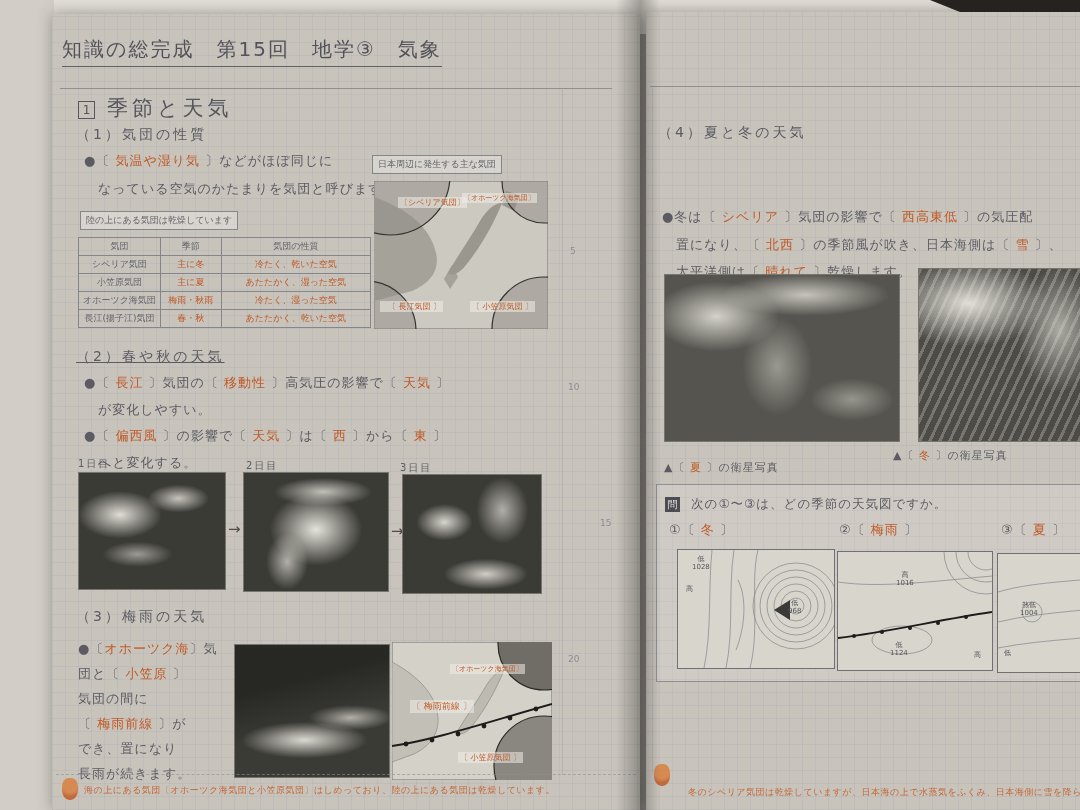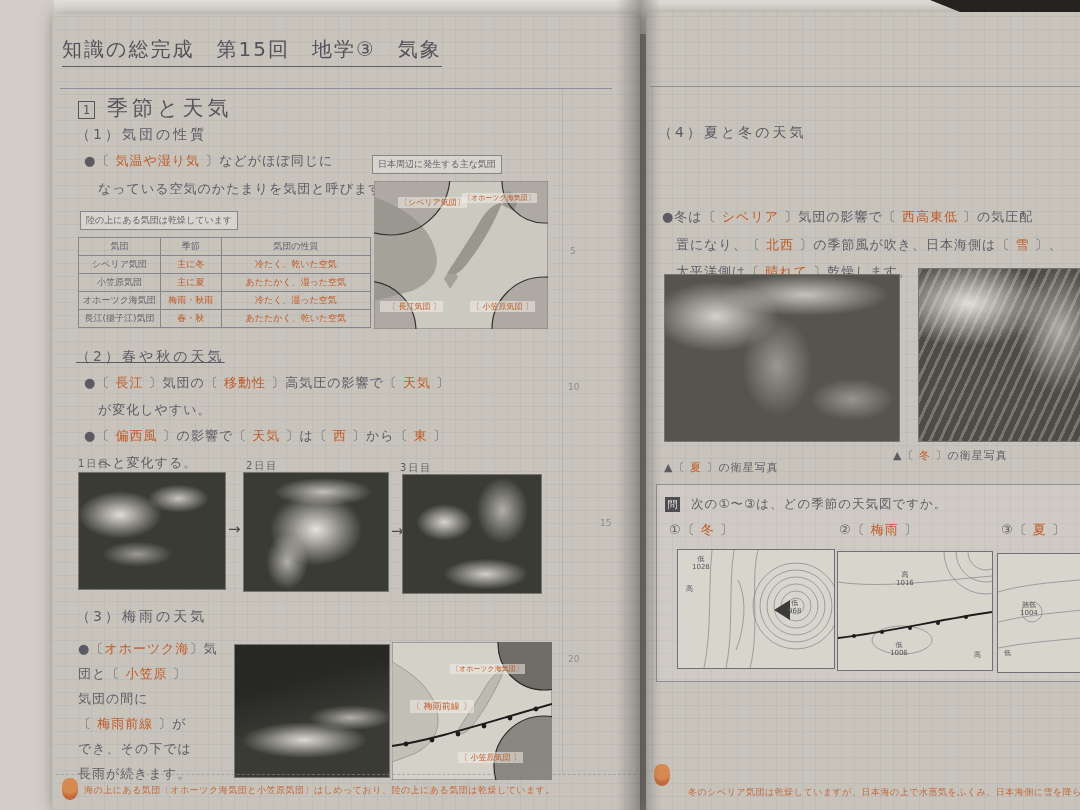--- a/index.html
+++ b/index.html
@@ -145,21 +145,21 @@
       background-image:radial-gradient(ellipse 40px 26px at 30% 40%,rgba(232,230,222,.9) 0,rgba(232,230,222,0) 70%),
       radial-gradient(ellipse 36px 46px at 72% 30%,rgba(226,224,216,.7) 0,rgba(226,224,216,0) 72%),
       radial-gradient(ellipse 60px 22px at 60% 84%,rgba(235,233,225,.85) 0,rgba(235,233,225,0) 70%);"></div>
 
     <div class="abs h2" style="left:24px;top:594px;">（3）梅雨の天気</div>
     <div class="abs" style="left:26px;top:622px;width:158px;">
       <div class="body-line" style="line-height:25px;"><span>●〔</span><span class="ans">オホーツク海</span><span>〕気</span></div>
       <div class="body-line" style="line-height:25px;"><span>団と〔 </span><span class="ans">小笠原</span><span> 〕</span></div>
       <div class="body-line" style="line-height:25px;"><span>気団の間に</span></div>
       <div class="body-line" style="line-height:25px;"><span>〔 </span><span class="ans">梅雨前線</span><span> 〕が</span></div>
-      <div class="body-line" style="line-height:25px;"><span>でき、その下では</span></div>
+      <div class="body-line" style="line-height:25px;"><span>でき、置になり</span></div>
       <div class="body-line" style="line-height:25px;"><span>長雨が続きます。</span></div>
     </div>
     <div class="abs sat" style="left:182px;top:630px;width:154px;height:132px;
       background-image:linear-gradient(165deg,rgba(20,20,18,.5) 0 30%,rgba(20,20,18,0) 60%),
       radial-gradient(ellipse 90px 26px at 45% 72%,rgba(236,234,226,.9) 0,rgba(236,234,226,0) 70%),
       radial-gradient(ellipse 60px 18px at 75% 55%,rgba(228,226,218,.7) 0,rgba(228,226,218,0) 70%);"></div>
     <div class="abs" style="left:340px;top:628px;width:160px;height:138px;">
       <svg width="160" height="138">
         <rect x="0" y="0" width="160" height="138" fill="#d4d1c9" stroke="#6f6f75"></rect>
         <path d="M0,20 C26,34 44,52 46,76 C47,92 38,104 22,112 L0,120 Z" fill="#c2bfb7" stroke="#8e8b84" stroke-width=".7"></path>
@@ -267,21 +267,21 @@
             <circle cx="100" cy="71" r="2"></circle>
               <circle cx="128" cy="65" r="2"></circle>
           </g>
         </svg>
         <div class="abs mapsmall" style="left:58px;top:20px;">
           <span>高</span><br>
           <span>1016</span>
         </div>
         <div class="abs mapsmall" style="left:52px;top:90px;">
           <span>低</span><br>
-          <span>1006</span>
+          <span>1124</span>
         </div>
         <div class="abs mapsmall" style="left:136px;top:100px;">
           <span>高</span>
         </div>
       </div>
 
       <div class="abs wmap" style="left:340px;top:68px;width:150px;height:118px;">
         <svg width="150" height="118">
           <g fill="none" stroke="#84848a" stroke-width=".7">
             <path d="M0,38 C40,26 90,28 150,18"></path>

